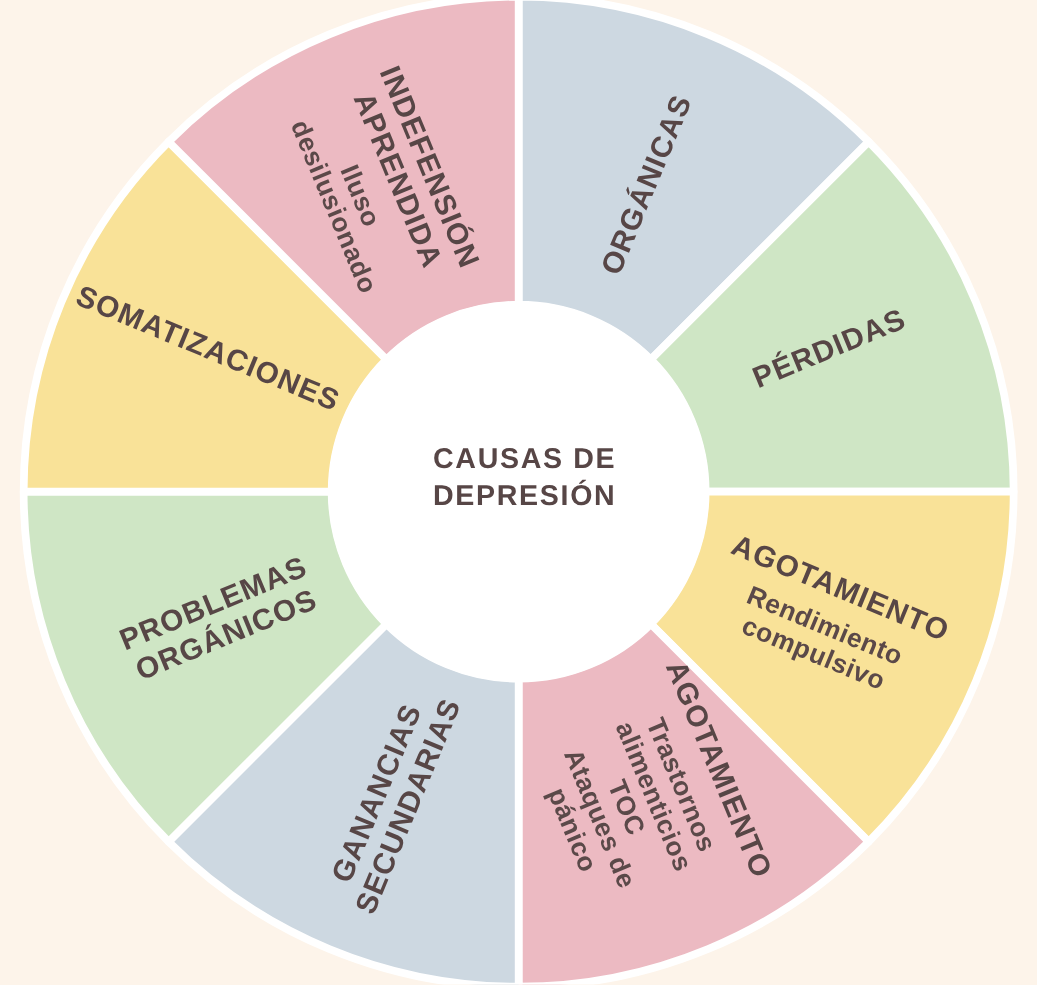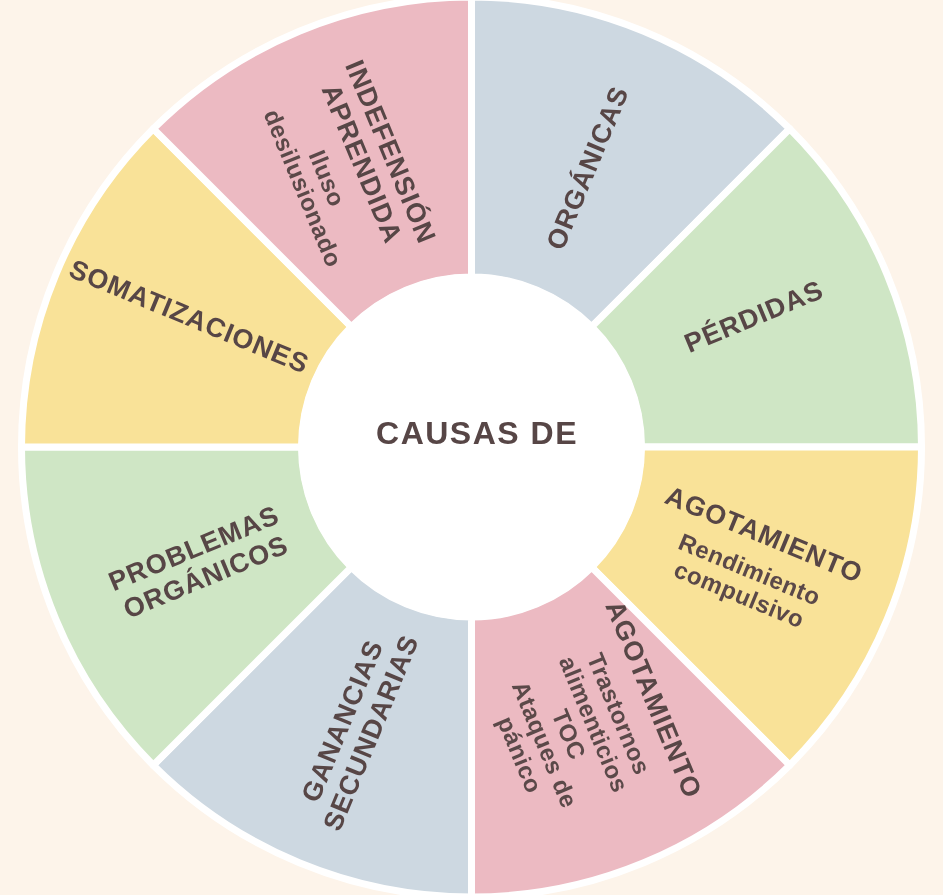--- a/index.html
+++ b/index.html
@@ -29,21 +29,21 @@
   .l1{left:754px;top:317px;transform:translate(-50%,-50%) rotate(-22.5deg);}
   .l2{left:752px;top:564px;transform:translate(-50%,-50%) rotate(22.5deg);}
   .l3{left:587px;top:727px;transform:translate(-50%,-50%) rotate(67.5deg);}
   .l4{left:357px;top:727px;transform:translate(-50%,-50%) rotate(-67.5deg);}
   .l5{left:200px;top:563px;transform:translate(-50%,-50%) rotate(-22.5deg);}
   .l6{left:189px;top:317px;transform:translate(-50%,-50%) rotate(22.5deg);}
   .l7{left:347px;top:170px;transform:translate(-50%,-50%) rotate(67.5deg);}
   .center-title{
     position:absolute;left:477px;top:434px;
     transform:translate(-50%,-50%);
-    text-align:center;font-weight:bold;font-size:32px;
+    text-align:center;font-weight:bold;font-size:26px;
     letter-spacing:1.5px;line-height:1.3;color:#574646;white-space:nowrap;
   }
 </style>
 </head>
 <body style="background: rgb(253, 244, 234);">
 
 <div class="stage">
 
   <svg class="wheel-svg" width="943" height="895" viewBox="0 0 943 895">
 
@@ -103,15 +103,16 @@
     <div class="t">INDEFENSIÓN</div>
     <div class="t">APRENDIDA</div>
     <div class="sub">
       <div class="s">Iluso</div>
       <div class="s">desilusionado</div>
     </div>
   </div>
 
   <div class="center-title">
     <div>CAUSAS DE</div>
+    <div>DEPRESIÓN</div>
   </div>
 
 </div>
 
 </body></html>

